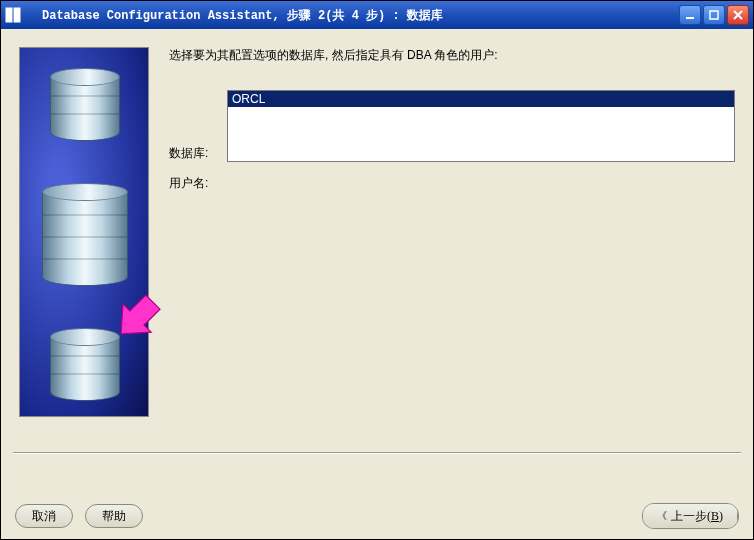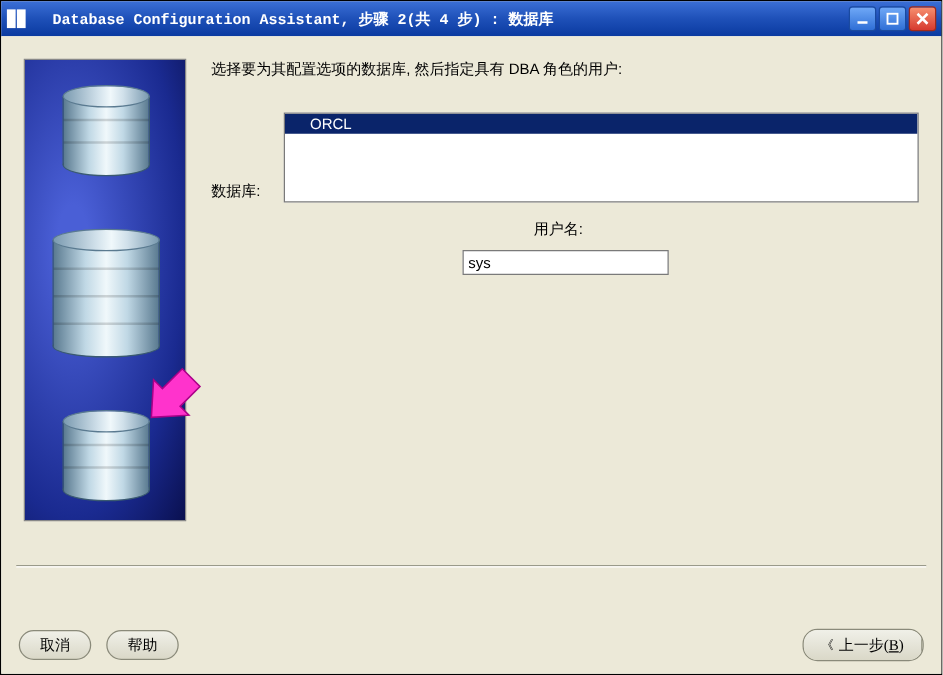--- a/index.html
+++ b/index.html
@@ -125,37 +125,37 @@
   .instruction {
     font-size: 12px;
     color: #000;
     margin-bottom: 16px;
   }
   .form-row {
     display: flex;
     align-items: flex-end;
     gap: 8px;
   }
-  .form-row.align-center { align-items: center; flex-direction: column; }
+  .form-row.align-center { align-items: center; }
   .label {
     width: 50px;
     font-size: 12px;
     color: #000;
     padding-top: 3px;
   }
   .listbox {
     flex: 1;
     height: 72px;
     border: 1px solid #7a7a7a;
     background: #fff;
     overflow: auto;
     font-family: Tahoma, sans-serif;
   }
   .listbox .item {
-    padding: 1px 20px;
+    padding: 1px 4px;
     font-size: 12px;
     cursor: default;
   }
   .listbox .item.selected {
     background: #0a246a;
     color: #fff;
   }
   .text-input {
     flex: 1;
     height: 20px;
@@ -290,21 +290,20 @@
 
         <div class="form-row">
           <div class="label">数据库:</div>
           <div class="listbox">
             <div class="item selected">ORCL</div>
           </div>
         </div>
 
         <div class="form-row align-center">
           <div class="label">用户名:</div>
-          <input class="text-input" type="text" value="sys" style="">
         </div>
 
       </div>
 
     </div>
 
     <div class="separator"></div>
 
     <div class="button-bar">
       <button class="btn">取消</button>

